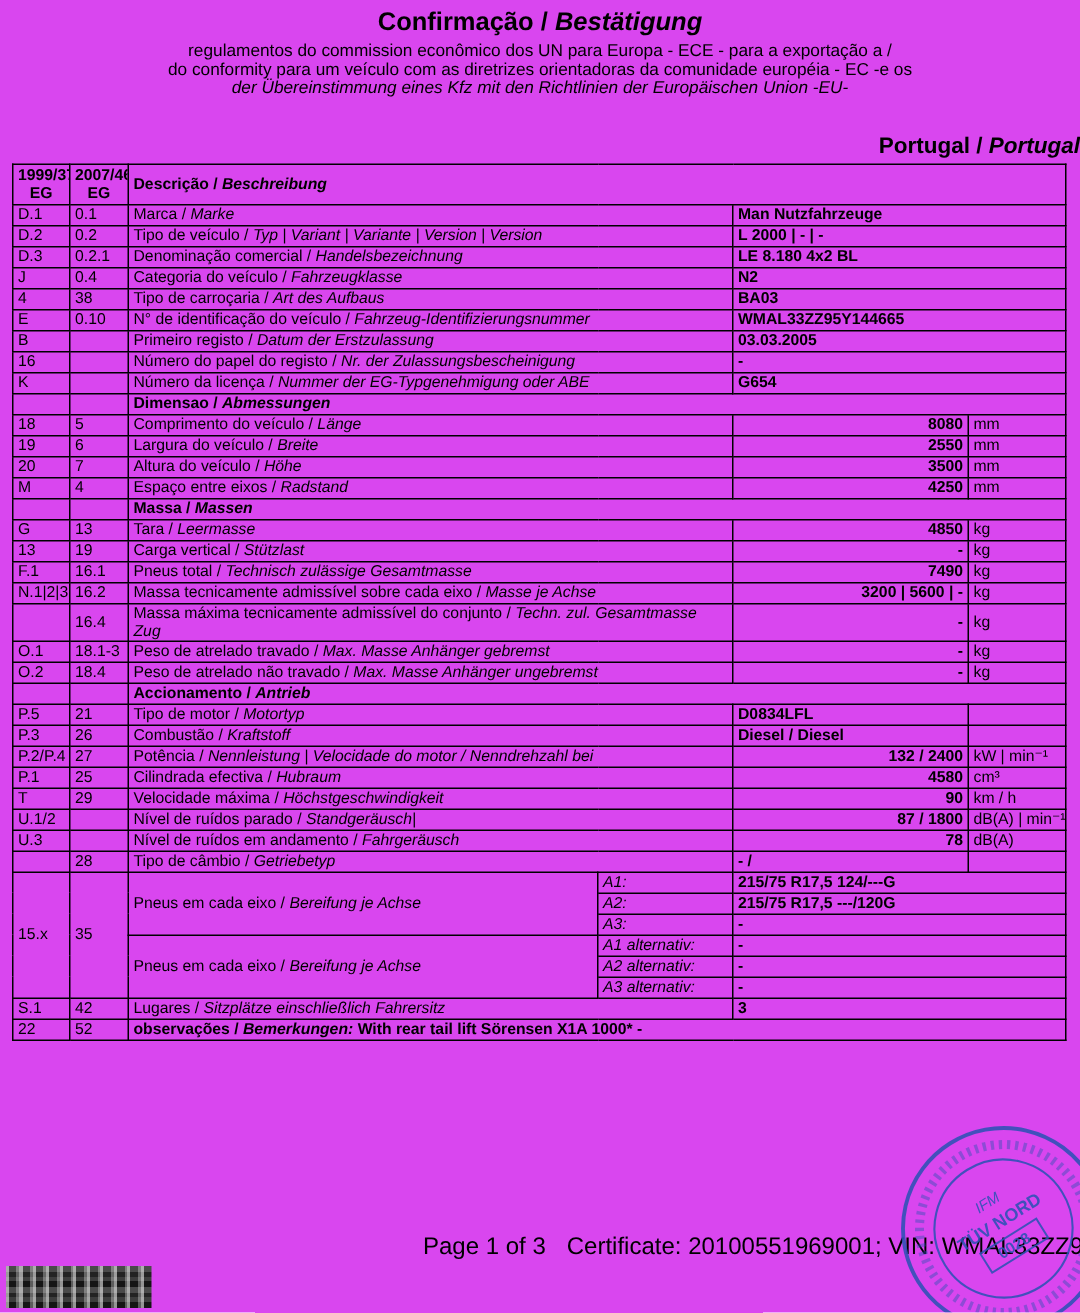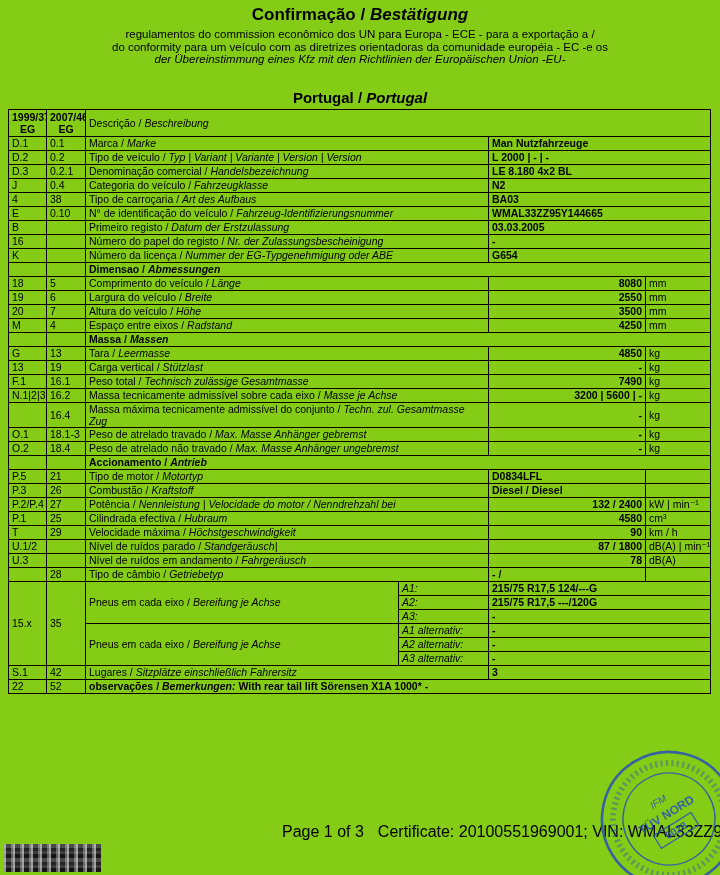--- a/index.html
+++ b/index.html
@@ -1,34 +1,34 @@
 <!DOCTYPE html>
 <html><head>
 <meta charset="utf-8">
 <style>
   * { box-sizing: border-box; }
   html, body { margin: 0; padding: 0; background: #fff; }
   .page {
-    position: relative; width: 720px; height: 875px; background: #84cc16;
+    position: relative; width: 720px; height: 875px; background: #d946ef;
     overflow: hidden; color: #000;
     font-family: "Liberation Sans", "DejaVu Sans", sans-serif;
   }
   .doc-title { padding-top: 5px; text-align: center; font-size: 17px; font-weight: 700; }
   .subtitles { margin-top: 3px; text-align: center; font-size: 11.5px; line-height: 12.6px; }
   .sub-it { font-style: italic; }
-  .country { margin-top: 23px; margin-bottom: 3px; text-align: center; font-size: 15px; font-weight: 700; }
+  .country { margin-top: 23px; margin-bottom: 3px; text-align: right; font-size: 15px; font-weight: 700; }
 
   table.spec { border-collapse: collapse; table-layout: fixed; width: 702px; margin-left: 8px; }
   .spec td {
     border: 1px solid #000; font-size: 10.5px; padding: 0 3px; height: 14px;
     line-height: 12px; vertical-align: middle; overflow: hidden;
   }
   .spec thead td { height: 27px; }
   .codehead { text-align: center; font-weight: 700; line-height: 11px; }
-  .deschead { font-weight: 400; font-size: 11px; padding-left: 4px; }
+  .deschead { font-weight: 700; font-size: 11px; padding-left: 4px; }
   .code { padding-left: 3px; white-space: nowrap; }
   .desc { padding-left: 4px; }
   .sectionlbl { font-weight: 700; padding-left: 4px; }
   .remarkcell { font-weight: 700; padding-left: 4px; margin-left: 18px; }
   .val { font-weight: 700; white-space: nowrap; }
   .right { text-align: right; padding-right: 4px; }
   .left { text-align: left; padding-left: 4px; }
   .unit { padding-left: 4px; white-space: nowrap; }
   .sublabel { font-style: italic; padding-left: 4px; white-space: nowrap; margin-top: 40px; }
 
@@ -192,21 +192,21 @@
         <tr>
           <td class="code">13</td>
           <td class="code">19</td>
           <td class="desc" colspan="2"><span>Carga vertical</span> / <i>Stützlast</i></td>
           <td class="val right">-</td>
           <td class="unit">kg</td>
         </tr>
         <tr>
           <td class="code">F.1</td>
           <td class="code">16.1</td>
-          <td class="desc" colspan="2"><span>Peso total</span> / <i>Technisch zulässige Gesamtmasse</i></td>
+          <td class="desc" colspan="2"><span>Pneus total</span> / <i>Technisch zulässige Gesamtmasse</i></td>
           <td class="val right">7490</td>
           <td class="unit">kg</td>
         </tr>
         <tr>
           <td class="code">N.1|2|3</td>
           <td class="code">16.2</td>
           <td class="desc" colspan="2"><span>Massa tecnicamente admissível sobre cada eixo</span> / <i>Masse je Achse</i></td>
           <td class="val right">3200 | 5600 | -</td>
           <td class="unit">kg</td>
         </tr>

